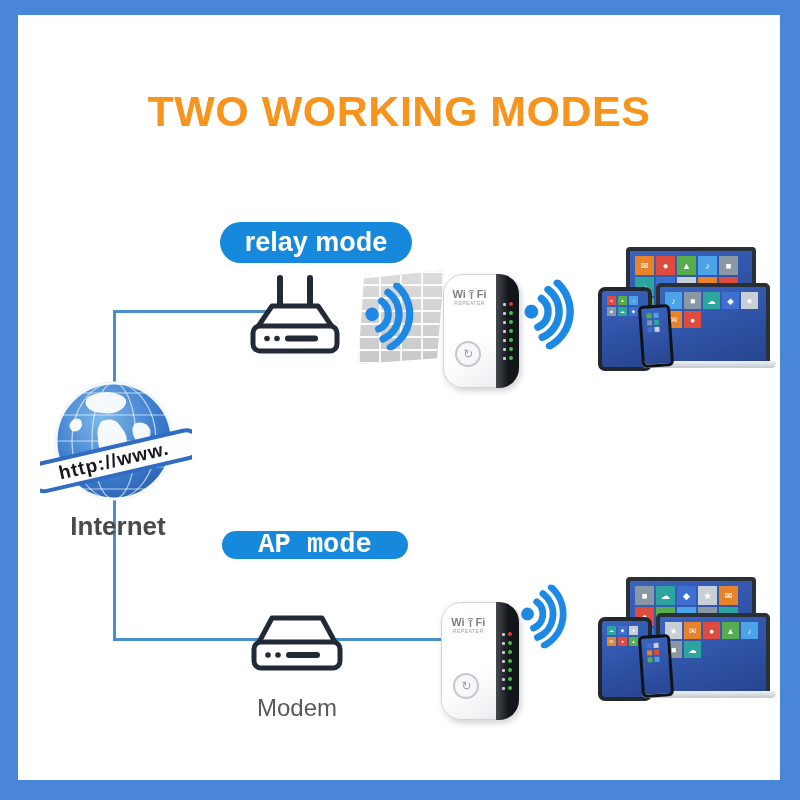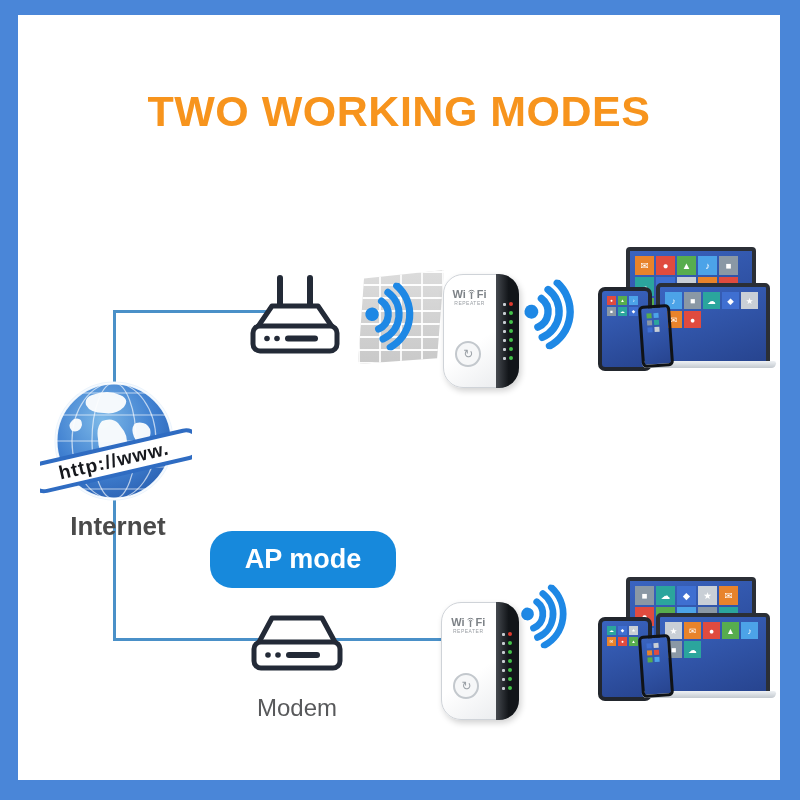--- a/index.html
+++ b/index.html
@@ -6,21 +6,21 @@
   body{width:800px;height:800px;font-family:"Liberation Sans",sans-serif;background:#fff;}
   .page{position:relative;width:800px;height:800px;background:var(--frame-blue,#4a86d8);overflow:hidden;}
   .canvas{position:absolute;left:18px;top:15px;right:20px;bottom:20px;background:#fff;padding-left:40px;}
 
   .title{position:absolute;left:0;top:72px;width:100%;text-align:center;
     font-size:43px;font-weight:800;color:var(--title-orange,#f7941d);letter-spacing:.5px;}
 
   .pill{position:absolute;background:var(--pill-blue,#1789dc);color:#fff;font-weight:700;
     font-size:27px;display:flex;align-items:center;justify-content:center;border-radius:22px;}
   .pill-relay{left:202px;top:207px;width:192px;height:41px;}
-  .pill-ap{left:192px;top:516px;width:186px;height:57px;}
+  .pill-ap{left:204px;top:516px;width:186px;height:28px;font-family:Liberation Mono, monospace;}
 
   
   .line{position:absolute;background:var(--line-blue,#4a90c8);z-index:1;}
   .line-v{left:95px;top:295px;width:3px;height:331px;}
   .line-h-top{left:95px;top:295px;width:160px;height:3px;}
   .line-h-bot{left:95px;top:623px;width:335px;height:3px;}
 
   .devgroup{position:absolute;z-index:2;}
 
   
@@ -92,20 +92,21 @@
 
 <div class="page">
 <div class="canvas">
 
   <div class="title">TWO WORKING MODES</div>
 
   <div class="line line-v"></div>
   <div class="line line-h-top"></div>
   <div class="line line-h-bot"></div>
 
+  <div class="pill pill-relay">relay mode</div>
   <div class="pill pill-ap">AP mode</div>
 
   <svg class="devgroup router-relay" viewBox="0 0 106 86">
     <path d="M38 8 V36 M68 8 V36" stroke="#232a37" stroke-width="6" stroke-linecap="round" fill="none"></path>
     <path d="M30 36 L76 36 L91 58 L15 58 Z" fill="#ffffff" stroke="#232a37" stroke-width="5" stroke-linejoin="round"></path>
     <rect x="11" y="56" width="84" height="25" rx="7" fill="#ffffff" stroke="#232a37" stroke-width="5"></rect>
     <circle cx="25" cy="68.5" r="2.8" fill="#232a37"></circle>
     <circle cx="35" cy="68.5" r="2.8" fill="#232a37"></circle>
     <rect x="43" y="65.5" width="33" height="6" rx="3" fill="#232a37"></rect>
   </svg>

